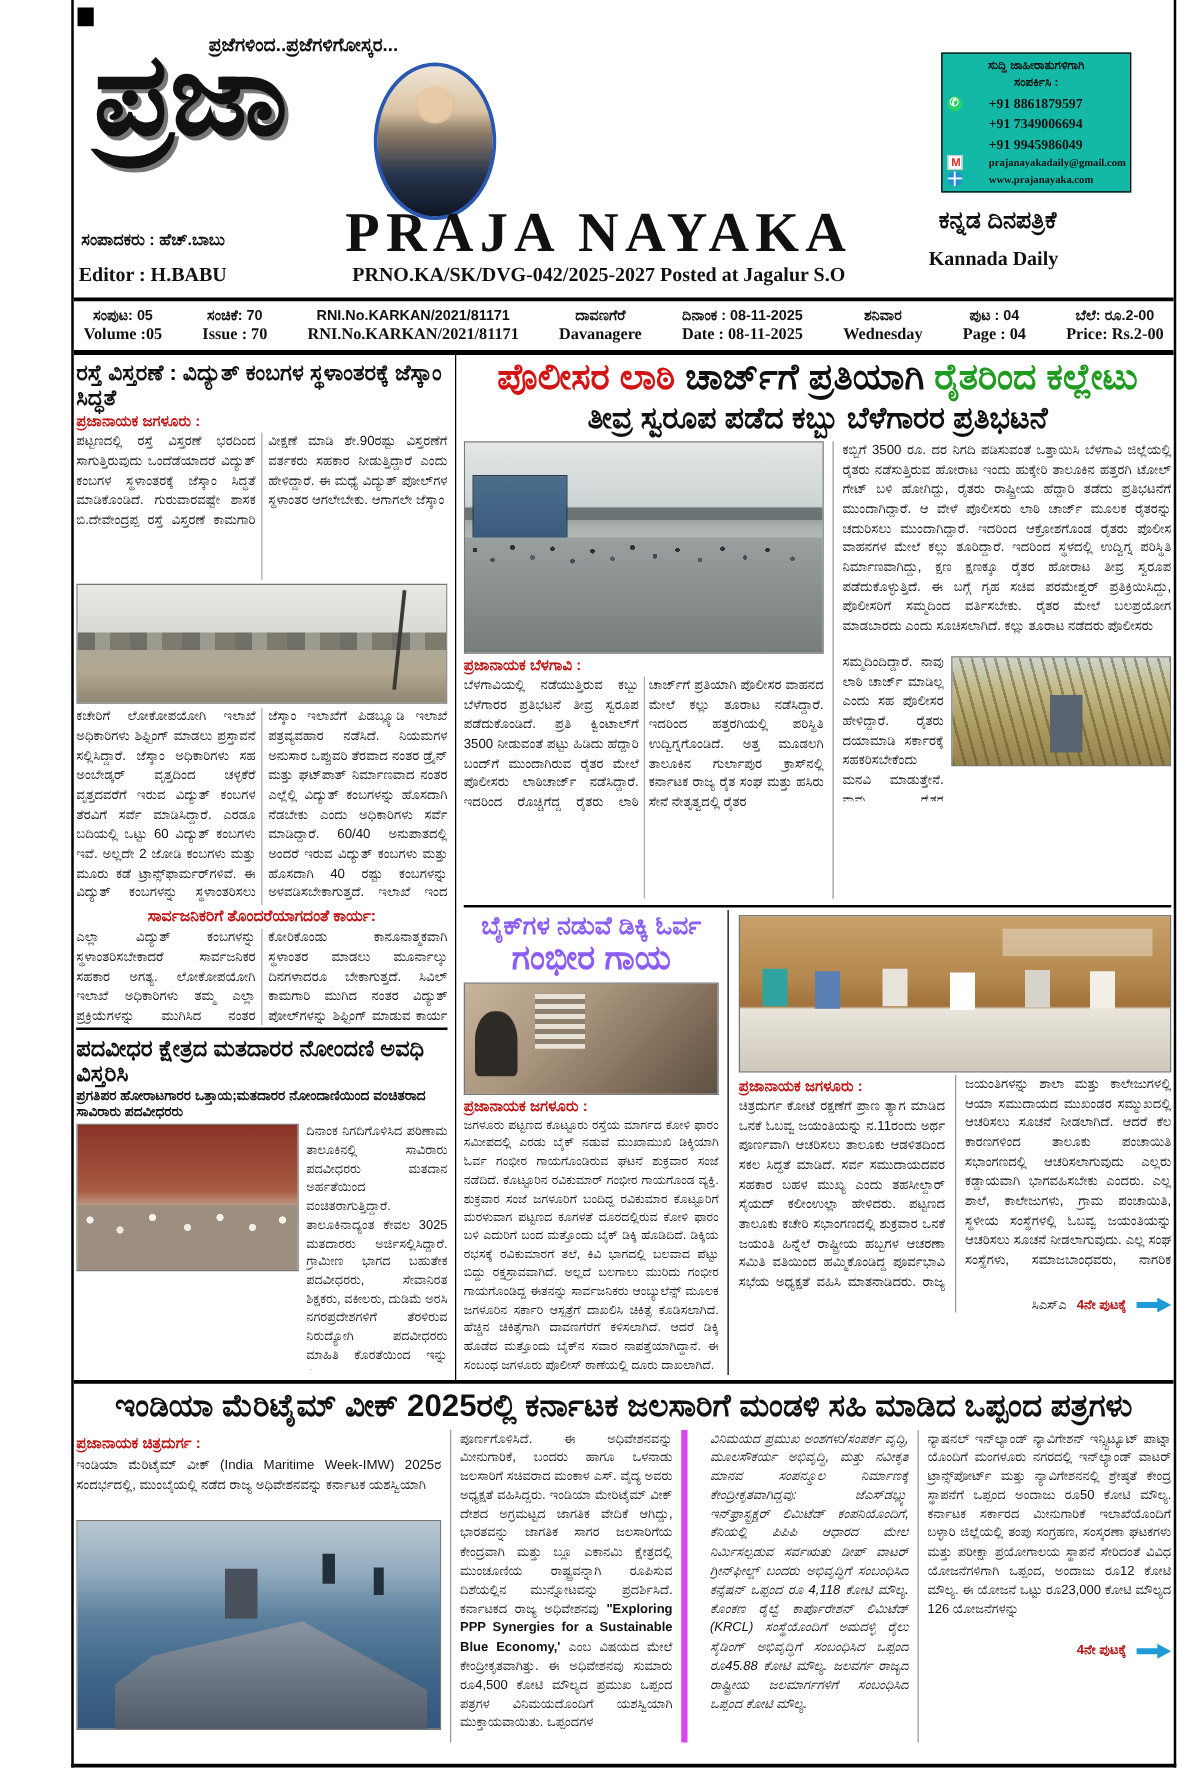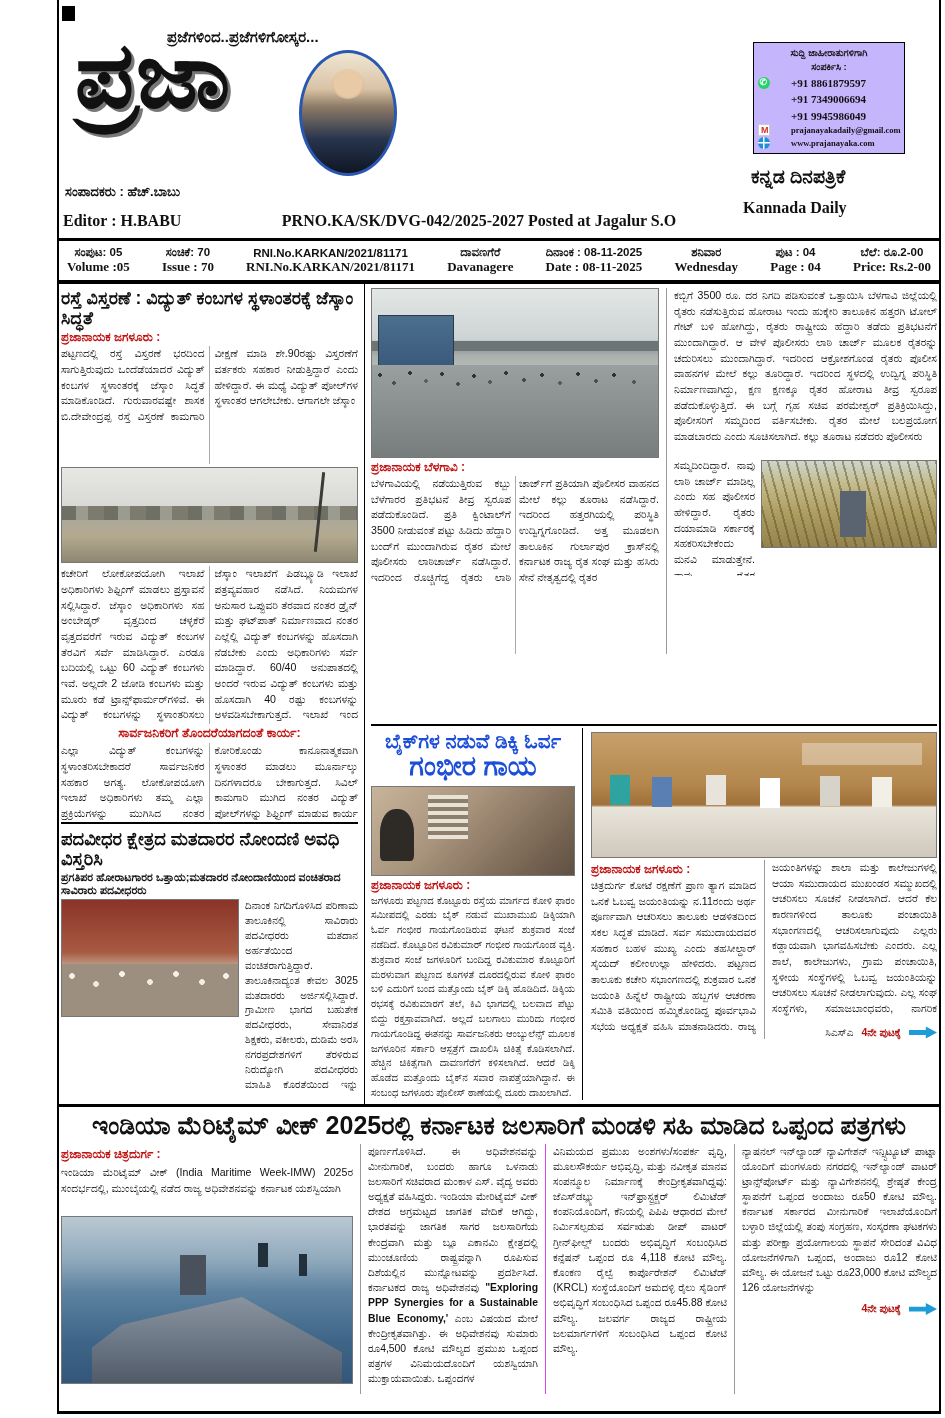--- a/index.html
+++ b/index.html
@@ -8,21 +8,21 @@
   .inner{position:relative;width:100%;height:100%;}
   .corner-mark{position:absolute;left:3px;top:6px;width:13px;height:15px;background:#000;}
   
   .mast{position:relative;height:238px;}
   .tagline{position:absolute;left:108px;top:28px;font-size:15px;font-weight:bold;}
   .title-kn{position:absolute;top:30px;font-size:92px;line-height:1;font-weight:900;font-family:"Liberation Serif",serif;letter-spacing:-2px;text-shadow:3px 3px 0 #777;}
   .title-left{left:16px;}
   .title-right{left:338px;}
   .portrait{position:absolute;left:240px;top:50px;width:92px;height:120px;border-radius:50%;border:3px solid #2a58b0;background:linear-gradient(180deg,#efe6d4 0%,#d9c3a5 30%,#8c7a66 45%,#27344d 72%,#0f1624 100%);}
   .portrait:after{content:"";position:absolute;left:30px;top:16px;width:32px;height:30px;border-radius:50%;background:radial-gradient(circle at 50% 45%,#e8caa6 0 60%,#b99572 100%);}
-  .contact-box{position:absolute;left:694px;top:42px;width:152px;border:1px solid #000;padding:3px 4px;font-size:9.5px;font-weight:bold;line-height:1.5;box-sizing:border-box;background:#c4b5fd;}
+  .contact-box{position:absolute;left:694px;top:42px;width:152px;border:1px solid #000;padding:3px 4px;font-size:9.5px;font-weight:bold;line-height:1.5;box-sizing:border-box;background:#14b8a6;}
   .contact-box .c-center{text-align:center;}
   .c-row{display:flex;align-items:center;gap:21px;white-space:nowrap;}
   .c-row .num{font-size:11px;font-family:"Liberation Serif",serif;}
   .icon{display:inline-block;width:12px;height:12px;flex:0 0 12px;position:relative;}
   .icon.wa{border-radius:50%;background:#25d366;}
   .icon.wa:after{content:"✆";position:absolute;left:1.5px;top:-1px;color:#fff;font-size:9px;}
   .icon.gm{background:#fff;border:1px solid #ccc;box-sizing:border-box;}
   .icon.gm:after{content:"M";position:absolute;left:2px;top:-1px;color:#d93025;font-size:9px;font-weight:900;}
   .icon.gl{border-radius:50%;background:
       linear-gradient(#fff,#fff) center/100% 1.5px no-repeat,
@@ -40,21 +40,21 @@
   .dl-col{text-align:center;}
   .dl-kn{font-size:11.5px;font-weight:bold;}
   .dl-en{font-size:13px;font-weight:bold;font-family:"Liberation Serif",serif;}
   
   .byline{color:#c11212;font-weight:bold;font-size:12px;margin:2px 0;}
   .body-txt{font-size:10.6px;line-height:1.48;text-align:justify;overflow:hidden;}
   .cols2{column-count:2;column-gap:10px;column-rule:1px solid #aaa;}
   .photo{position:relative;border:1px solid #777;overflow:hidden;box-sizing:border-box;}
   .hrule{height:0;border-top:2px solid #000;margin:2px 0;}
   .hrule.thick{border-top:3.5px solid #000;margin:0;}
-  .cont{display:flex;justify-content:flex-end;align-items:center;gap:8px;font-size:10.5px;margin-top:6px;}
+  .cont{display:flex;justify-content:flex-end;align-items:center;gap:8px;font-size:10.5px;margin-top:18px;}
   .cont .lbl{color:#b41414;font-weight:bold;}
   .blue-arrow{display:inline-block;width:28px;height:12px;background:#1e9cd8;clip-path:polygon(0 30%,60% 30%,60% 0,100% 50%,60% 100%,60% 70%,0 70%);}
   
   .top-band{display:flex;height:820px;}
   .left-col{width:306px;border-right:1.5px solid #000;padding:2px 6px 0 2px;box-sizing:border-box;}
   .right-region{flex:1;padding:0 2px 0 6px;box-sizing:border-box;}
   
   .road-head{font-size:17.5px;font-weight:900;line-height:1.15;margin:2px 0 2px;}
   .road-photo{height:96px;margin:3px 0;background:linear-gradient(180deg,#e7e8e4 0%,#d8d9d4 42%,#a7a79d 46%,#b4aa90 72%,#8f8772 100%);}
   .road-photo:before{content:"";position:absolute;left:0;top:38px;width:100%;height:14px;background:repeating-linear-gradient(90deg,#6f6f66 0 14px,#9b9b90 14px 26px,#7d7a6e 26px 42px);}
@@ -89,41 +89,41 @@
      radial-gradient(circle 3px at 242px 10px,#2c3136 60%,transparent 65%),radial-gradient(circle 3px at 262px 17px,#50565c 60%,transparent 65%),
      linear-gradient(180deg,#9aa0a0 0%,#777d7d 100%);}
   .truck{position:absolute;left:6px;top:26px;width:74px;height:96px;background:linear-gradient(180deg,#4c6f8e 0%,#39597a 55%,#2c3f52 100%);border:1px solid #2a3a4a;}
   .cane-photo{float:right;width:176px;height:88px;margin:2px 0 3px 6px;background:
      repeating-linear-gradient(75deg,rgba(92,72,30,.45) 0 2px,transparent 2px 9px),
      linear-gradient(180deg,#ccd6cc 0%,#c3ba8b 28%,#ad9e62 60%,#94824d 100%);border:1px solid #777;position:relative;}
   .cane-photo:after{content:"";position:absolute;left:78px;top:30px;width:26px;height:46px;background:#5a6470;}
   
   .mid-row{display:flex;height:372px;}
   .bike-art{width:212px;flex:0 0 212px;border-right:1.5px solid #000;padding:2px 7px 0 0;box-sizing:border-box;}
-  .bike-head{color:#1d4ed8;text-align:center;font-weight:900;line-height:1.1;}
+  .bike-head{color:#8b5cf6;text-align:center;font-weight:900;line-height:1.1;}
   .bh1{font-size:20px;}
   .bh2{font-size:27px;}
   .bike-photo{height:90px;margin:4px 0 2px;background:linear-gradient(135deg,#c8b49b 0%,#a8937c 40%,#7d6a57 75%,#5f5042 100%);}
   .bike-photo:before{content:"";position:absolute;left:56px;top:8px;width:40px;height:44px;background:repeating-linear-gradient(0deg,#e8e3d6 0 4px,#8d7f6c 4px 8px);}
   .bike-photo:after{content:"";position:absolute;left:8px;top:22px;width:34px;height:52px;border-radius:45% 45% 10% 10%;background:#2e2a26;}
   .obv-art{flex:1;padding-left:8px;box-sizing:border-box;}
   .obv-head{text-align:center;font-weight:900;line-height:1.15;}
   .oh1{font-size:18.5px;}
   .oh2{font-size:21px;}
   .obv-photo{height:126px;margin:4px 0 2px;background:linear-gradient(180deg,#c7a06a 0%,#b4884e 40%,#a0713a 58%,#e9e5db 60%,#cfc8bb 100%);}
   .obv-photo:before{content:"";position:absolute;left:18px;top:42px;width:20px;height:30px;background:#2ea3a0;box-shadow:42px 2px 0 #5a7fb3,96px 0 0 #e8e4dc,150px 3px 0 #ffffff,210px 1px 0 #d8d3c8,262px 2px 0 #f2efe7;}
   .obv-photo:after{content:"";position:absolute;right:14px;top:10px;width:120px;height:22px;background:rgba(255,255,255,.35);}
   
   .maritime{padding:2px 2px 0;}
   .mar-head{text-align:center;font-size:25px;font-weight:900;line-height:1.1;margin:3px 0 4px;}
   .mar-cols{display:flex;height:250px;}
   .mar-c{font-size:10.4px;line-height:1.46;text-align:justify;overflow:hidden;box-sizing:border-box;}
   .mar-c1{width:292px;flex:0 0 292px;}
   .mar-c2{width:178px;flex:0 0 178px;border-left:1px solid #999;padding-left:7px;margin-left:7px;}
-  .mar-c3{width:182px;flex:0 0 182px;border-left:1px solid #d946ef;padding-left:7px;margin-left:7px;}
+  .mar-c3{width:182px;flex:0 0 182px;border-left:5px solid #d946ef;padding-left:18px;margin-left:7px;font-style:italic;}
   .mar-c4{flex:1;border-left:1px solid #999;padding-left:7px;margin-left:7px;}
   .ship-photo{height:168px;margin-top:3px;background:linear-gradient(180deg,#b9c8d2 0%,#8fa9bc 26%,#5d82a0 45%,#3e6587 75%,#33567a 100%);}
   .ship-photo:before{content:"";position:absolute;left:30px;bottom:-6px;width:250px;height:92px;background:linear-gradient(180deg,#8a94a0 0%,#6b7684 50%,#4d5663 100%);clip-path:polygon(12% 30%,60% 0,100% 60%,100% 100%,0 100%,0 55%);}
   .ship-photo:after{content:"";position:absolute;left:118px;top:38px;width:26px;height:40px;background:#49525c;box-shadow:70px -20px 0 -8px #22303c,110px -10px 0 -9px #22303c;}
   .en-inline{font-weight:bold;}
 </style>
 </head>
 <body>
 
 <div class="page">
@@ -155,20 +155,21 @@
             <span class="small-link">prajanayakadaily@gmail.com</span>
           </div>
       <div class="c-row">
             <span class="icon gl"></span>
             <span class="small-link">www.prajanayaka.com</span>
           </div>
     </div>
 
     <div class="daily-kn">ಕನ್ನಡ ದಿನಪತ್ರಿಕೆ</div>
     <div class="daily-en">Kannada Daily</div>
+    <div class="title-en">PRAJA  NAYAKA</div>
     <div class="prno">PRNO.KA/SK/DVG-042/2025-2027 Posted at Jagalur S.O</div>
     <div class="editor-kn">ಸಂಪಾದಕರು : ಹೆಚ್.ಬಾಬು</div>
     <div class="editor-en">Editor : H.BABU</div>
   </header>
 
   <div class="dateline">
     <div class="dl-col">
           <div class="dl-kn">ಸಂಪುಟ: 05</div>
           <div class="dl-en">Volume :05</div>
         </div>
@@ -221,20 +222,24 @@
         <div class="grad-row">
           <div class="photo grad-photo"></div>
           <div class="grad-side">ದಿನಾಂಕ ನಿಗದಿಗೊಳಿಸಿದ ಪರಿಣಾಮ ತಾಲೂಕಿನಲ್ಲಿ ಸಾವಿರಾರು ಪದವೀಧರರು ಮತದಾನ ಅರ್ಹತೆಯಿಂದ ವಂಚಿತರಾಗುತ್ತಿದ್ದಾರೆ. ತಾಲೂಕಿನಾದ್ಯಂತ ಕೇವಲ 3025 ಮತದಾರರು ಅರ್ಜಿಸಲ್ಲಿಸಿದ್ದಾರೆ. ಗ್ರಾಮೀಣ ಭಾಗದ ಬಹುತೇಕ ಪದವೀಧರರು, ಸೇವಾನಿರತ ಶಿಕ್ಷಕರು, ವಕೀಲರು, ದುಡಿಮೆ ಅರಸಿ ನಗರಪ್ರದೇಶಗಳಿಗೆ ತೆರಳಿರುವ ನಿರುದ್ಯೋಗಿ ಪದವೀಧರರು ಮಾಹಿತಿ ಕೊರತೆಯಿಂದ ಇನ್ನು ಕೆಲವರು ಸಮರ್ಪಕ ದಾಖಲಾತಿ</div>
         </div>
 
       </article>
     </div>
 
     <div class="right-region">
       <article style="height:438px;overflow:hidden;">
+        <div class="protest-head">
+          <div class="ph-l1"><span class="red">ಪೊಲೀಸರ ಲಾಠಿ</span><span> ಚಾರ್ಜ್‌ಗೆ ಪ್ರತಿಯಾಗಿ </span><span class="green">ರೈತರಿಂದ ಕಲ್ಲೇಟು</span></div>
+          <div class="ph-l2">ತೀವ್ರ ಸ್ವರೂಪ ಪಡೆದ ಕಬ್ಬು ಬೆಳೆಗಾರರ ಪ್ರತಿಭಟನೆ</div>
+        </div>
         <div class="protest-grid">
           <div class="protest-left">
             <div class="photo protest-photo">
                   <div class="truck"></div>
                 </div>
             <div class="byline">ಪ್ರಜಾನಾಯಕ ಬೆಳಗಾವಿ :</div>
             <div class="body-txt cols2" style="height:178px;column-gap:8px;">ಬೆಳಗಾವಿಯಲ್ಲಿ ನಡೆಯುತ್ತಿರುವ ಕಬ್ಬು ಬೆಳೆಗಾರರ ಪ್ರತಿಭಟನೆ ತೀವ್ರ ಸ್ವರೂಪ ಪಡೆದುಕೊಂಡಿದೆ. ಪ್ರತಿ ಕ್ವಿಂಟಾಲ್‌ಗೆ 3500 ನೀಡುವಂತೆ ಪಟ್ಟು ಹಿಡಿದು ಹೆದ್ದಾರಿ ಬಂದ್‌ಗೆ ಮುಂದಾಗಿರುವ ರೈತರ ಮೇಲೆ ಪೊಲೀಸರು ಲಾಠಿಚಾರ್ಜ್ ನಡೆಸಿದ್ದಾರೆ. ಇದರಿಂದ ರೊಚ್ಚಿಗೆದ್ದ ರೈತರು ಲಾಠಿ ಚಾರ್ಜ್‌ಗೆ ಪ್ರತಿಯಾಗಿ ಪೊಲೀಸರ ವಾಹನದ ಮೇಲೆ ಕಲ್ಲು ತೂರಾಟ ನಡೆಸಿದ್ದಾರೆ. ಇದರಿಂದ ಹತ್ತರಗಿಯಲ್ಲಿ ಪರಿಸ್ಥಿತಿ ಉದ್ವಿಗ್ನಗೊಂಡಿದೆ. ಅತ್ತ ಮೂಡಲಗಿ ತಾಲೂಕಿನ ಗುರ್ಲಾಪುರ ಕ್ರಾಸ್‌ನಲ್ಲಿ ಕರ್ನಾಟಕ ರಾಜ್ಯ ರೈತ ಸಂಘ ಮತ್ತು ಹಸಿರು ಸೇನೆ ನೇತೃತ್ವದಲ್ಲಿ ರೈತರ</div>
           </div>
           <div class="protest-right">
             <div class="body-txt" style="height:170px;">ಕಬ್ಬಿಗೆ 3500 ರೂ. ದರ ನಿಗದಿ ಪಡಿಸುವಂತೆ ಒತ್ತಾಯಿಸಿ ಬೆಳಗಾವಿ ಜಿಲ್ಲೆಯಲ್ಲಿ ರೈತರು ನಡೆಸುತ್ತಿರುವ ಹೋರಾಟ ಇಂದು ಹುಕ್ಕೇರಿ ತಾಲೂಕಿನ ಹತ್ತರಗಿ ಟೋಲ್ ಗೇಟ್ ಬಳಿ ಹೋಗಿದ್ದು, ರೈತರು ರಾಷ್ಟ್ರೀಯ ಹೆದ್ದಾರಿ ತಡೆದು ಪ್ರತಿಭಟನೆಗೆ ಮುಂದಾಗಿದ್ದಾರೆ. ಆ ವೇಳೆ ಪೊಲೀಸರು ಲಾಠಿ ಚಾರ್ಜ್ ಮೂಲಕ ರೈತರನ್ನು ಚದುರಿಸಲು ಮುಂದಾಗಿದ್ದಾರೆ. ಇದರಿಂದ ಆಕ್ರೋಶಗೊಂಡ ರೈತರು ಪೊಲೀಸ ವಾಹನಗಳ ಮೇಲೆ ಕಲ್ಲು ತೂರಿದ್ದಾರೆ. ಇದರಿಂದ ಸ್ಥಳದಲ್ಲಿ ಉದ್ವಿಗ್ನ ಪರಿಸ್ಥಿತಿ ನಿರ್ಮಾಣವಾಗಿದ್ದು, ಕ್ಷಣ ಕ್ಷಣಕ್ಕೂ ರೈತರ ಹೋರಾಟ ತೀವ್ರ ಸ್ವರೂಪ ಪಡೆದುಕೊಳ್ಳುತ್ತಿದೆ. ಈ ಬಗ್ಗೆ ಗೃಹ ಸಚಿವ ಪರಮೇಶ್ವರ್ ಪ್ರತಿಕ್ರಿಯಿಸಿದ್ದು, ಪೊಲೀಸರಿಗೆ ಸಮ್ಮದಿಂದ ವರ್ತಿಸಬೇಕು. ರೈತರ ಮೇಲೆ ಬಲಪ್ರಯೋಗ ಮಾಡಬಾರದು ಎಂದು ಸೂಚಿಸಲಾಗಿದೆ. ಕಲ್ಲು ತೂರಾಟ ನಡೆದರು ಪೊಲೀಸರು</div>

